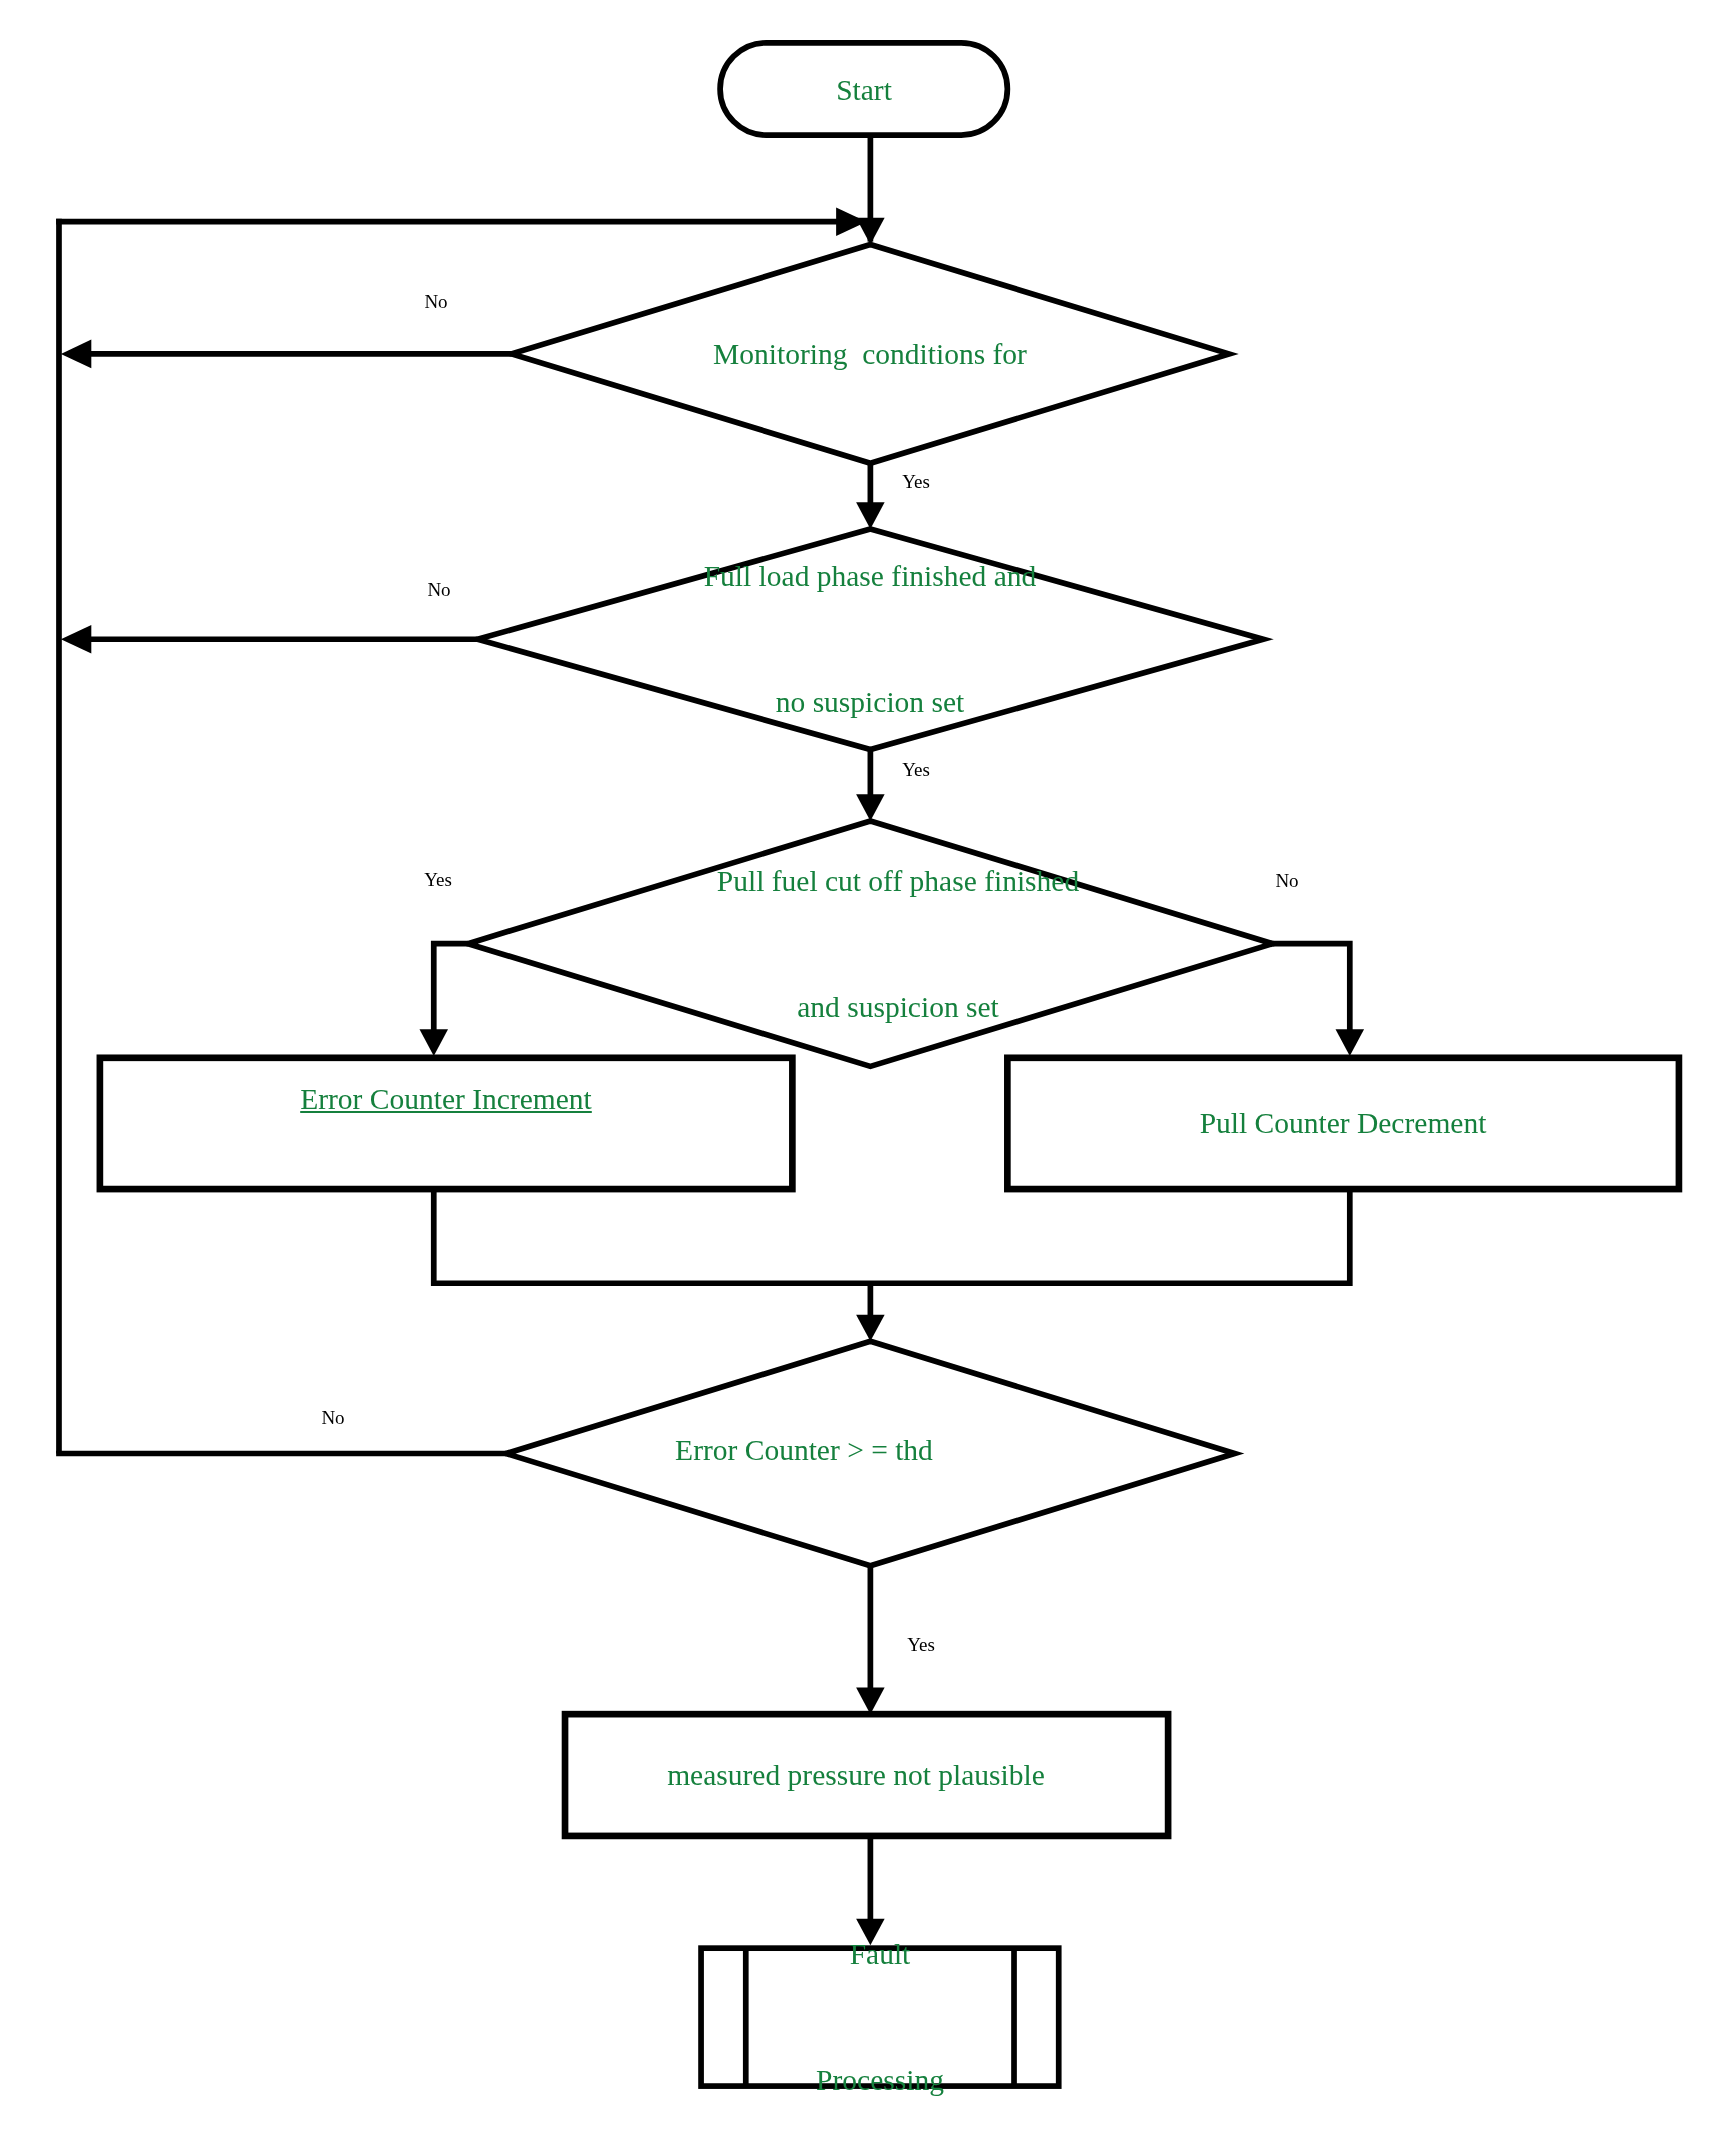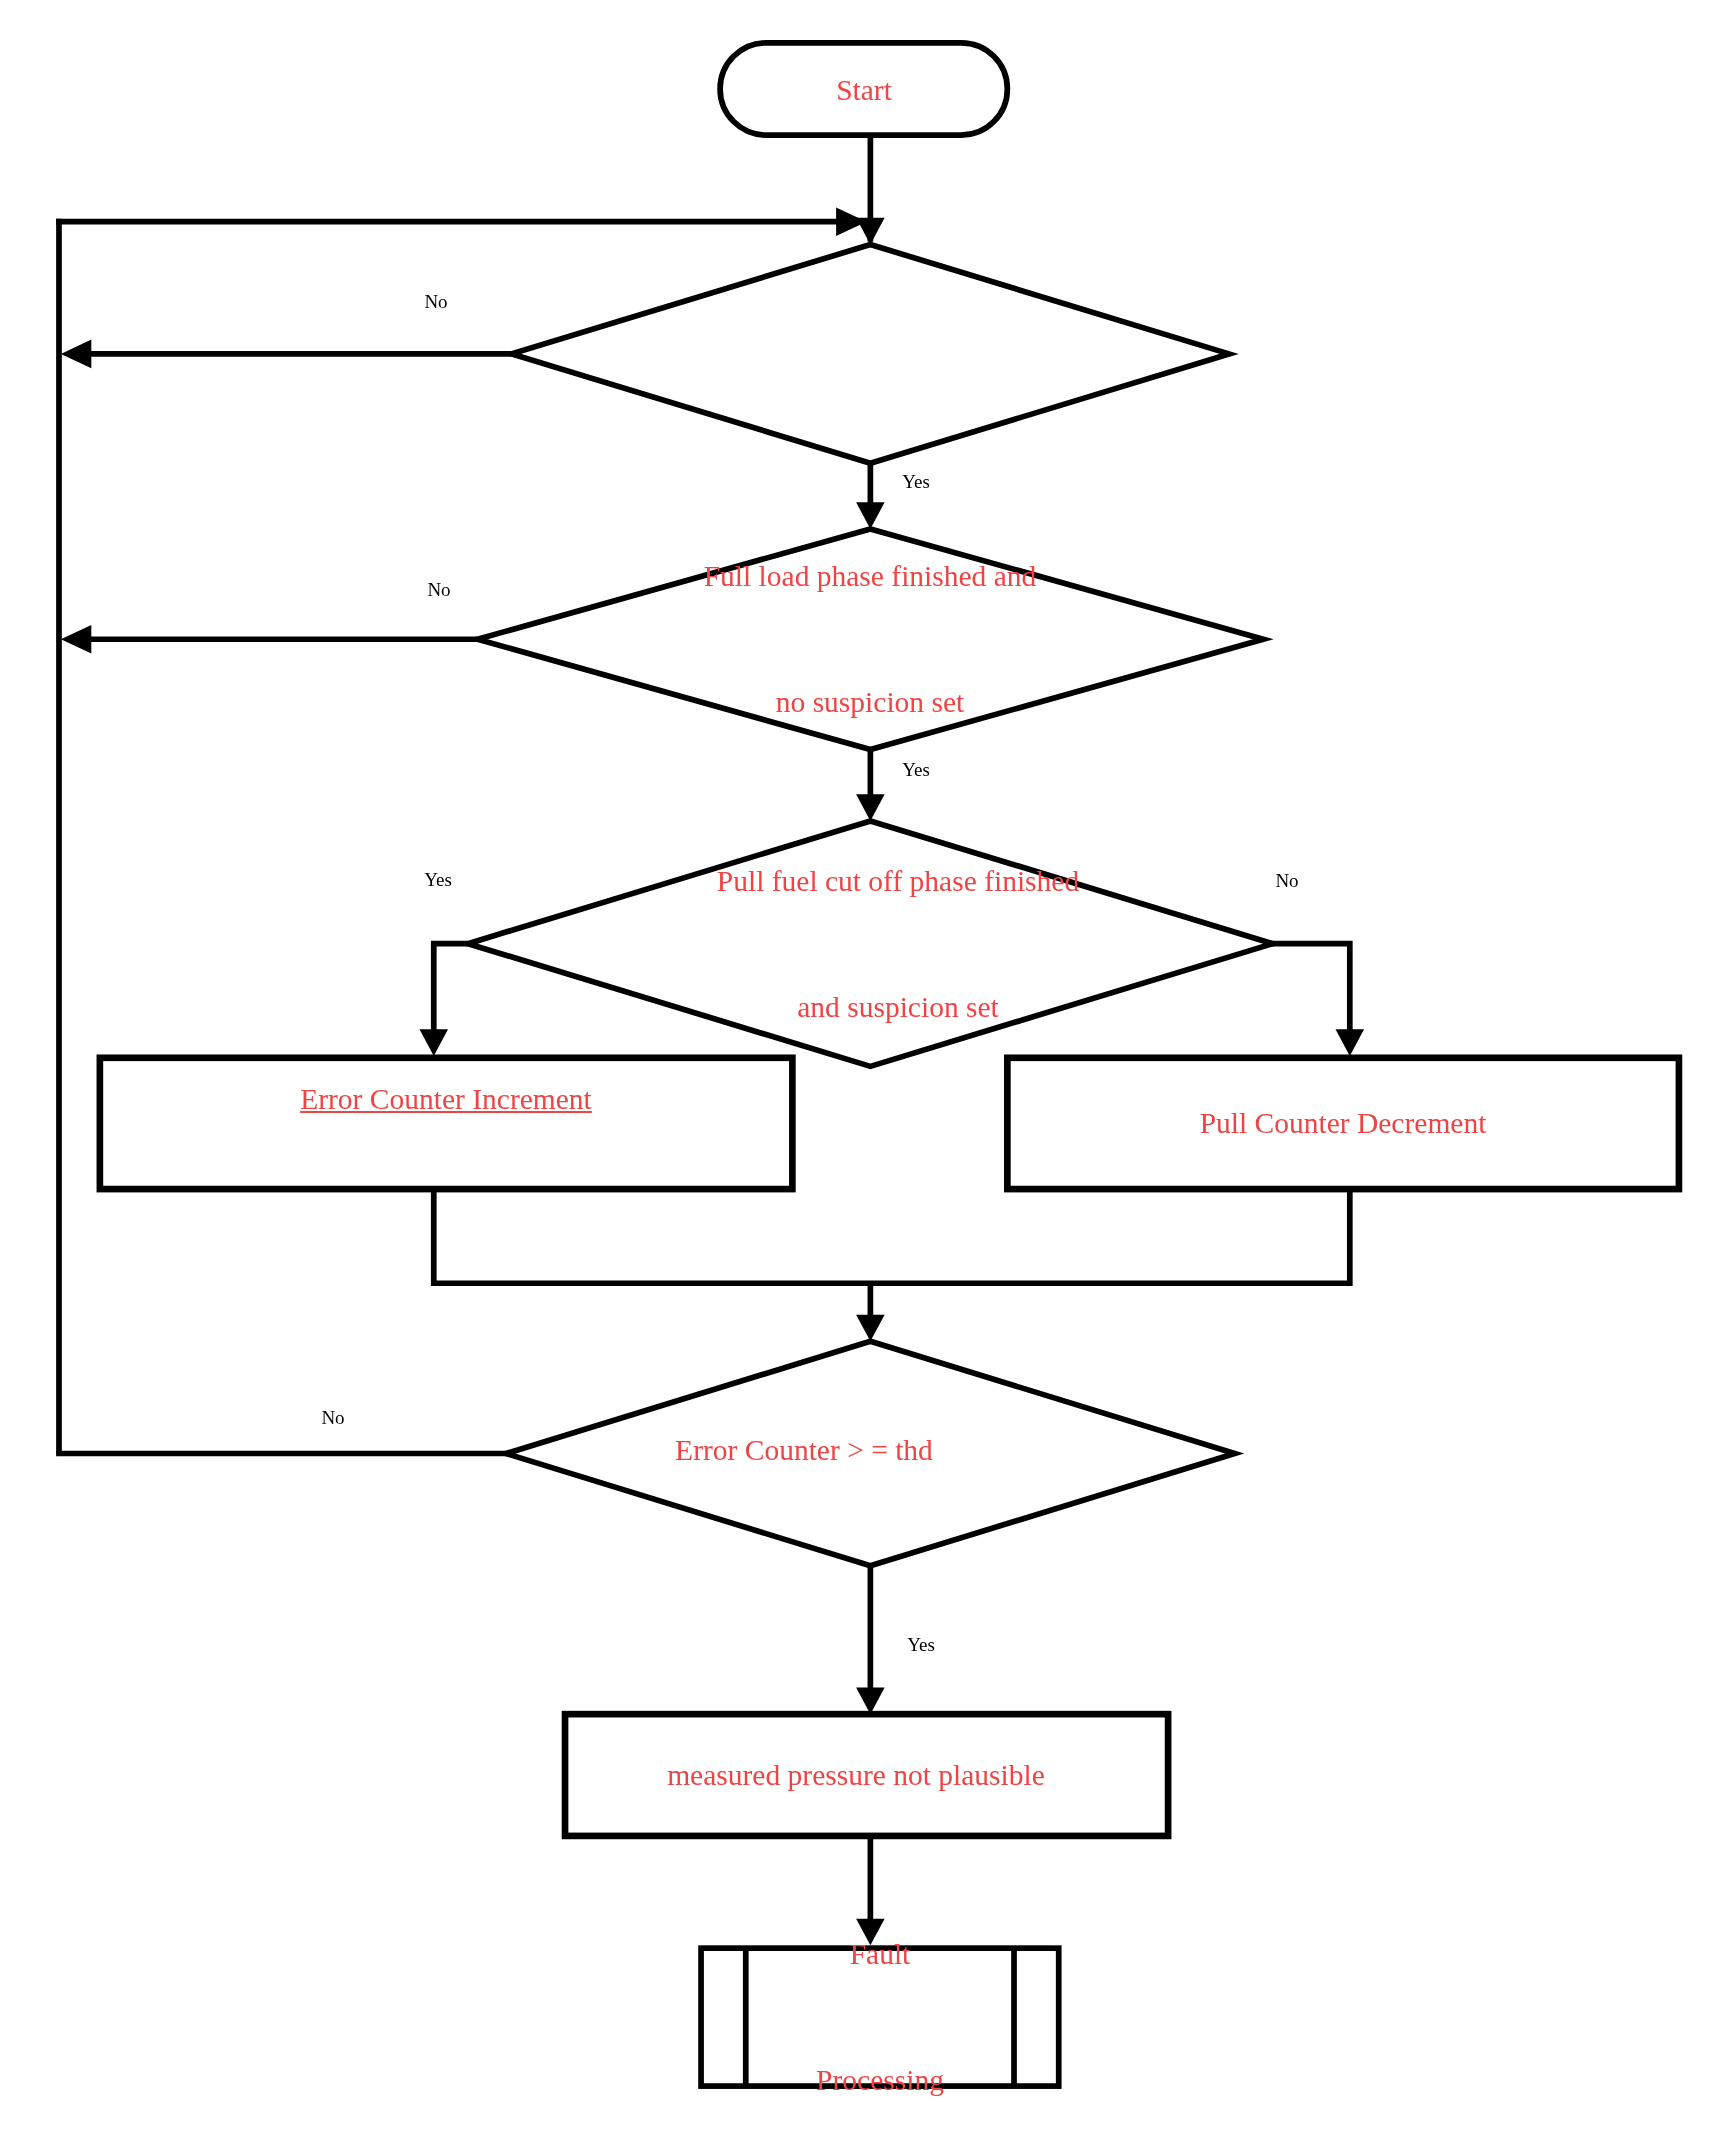--- a/index.html
+++ b/index.html
@@ -13,21 +13,21 @@
     overflow: hidden;
   }
   #wires { position: absolute; left: 0; top: 0; }
   .txt {
     position: absolute;
     transform: translate(-50%, -50%);
     text-align: center;
     white-space: pre;
     font-size: 29.5px;
     line-height: 42px;
-    color: #ef4444;
+    color: #15803d;
   }
   .lbl {
     position: absolute;
     transform: translate(-50%, -50%);
     white-space: pre;
     font-size: 19px;
     line-height: 29.5px;
     color: #000000;
   }
 </style>
@@ -86,20 +86,21 @@
       <polygon points="1404,1082 1434,1082 1419,1110"></polygon>
       <polygon points="900,1382 930,1382 915,1410"></polygon>
       <polygon points="900,1774 930,1774 915,1802"></polygon>
       <polygon points="900,2017 930,2017 915,2045"></polygon>
     </g>
   </svg>
 
   <div class="txt" style="left:864px; top:90px;">Start</div>
 
   <div class="txt" style="left:870px; top:354px;">
+    <div>Monitoring  conditions for</div>
   </div>
 
   <div class="txt" style="left:870px; top:639px;">
     <div>Full load phase finished and</div>
     <div>no suspicion set</div>
   </div>
 
   <div class="txt" style="left:870px; top:944px;margin-left:28px;">
     <div>Pull fuel cut off phase finished</div>
     <div>and suspicion set</div>

